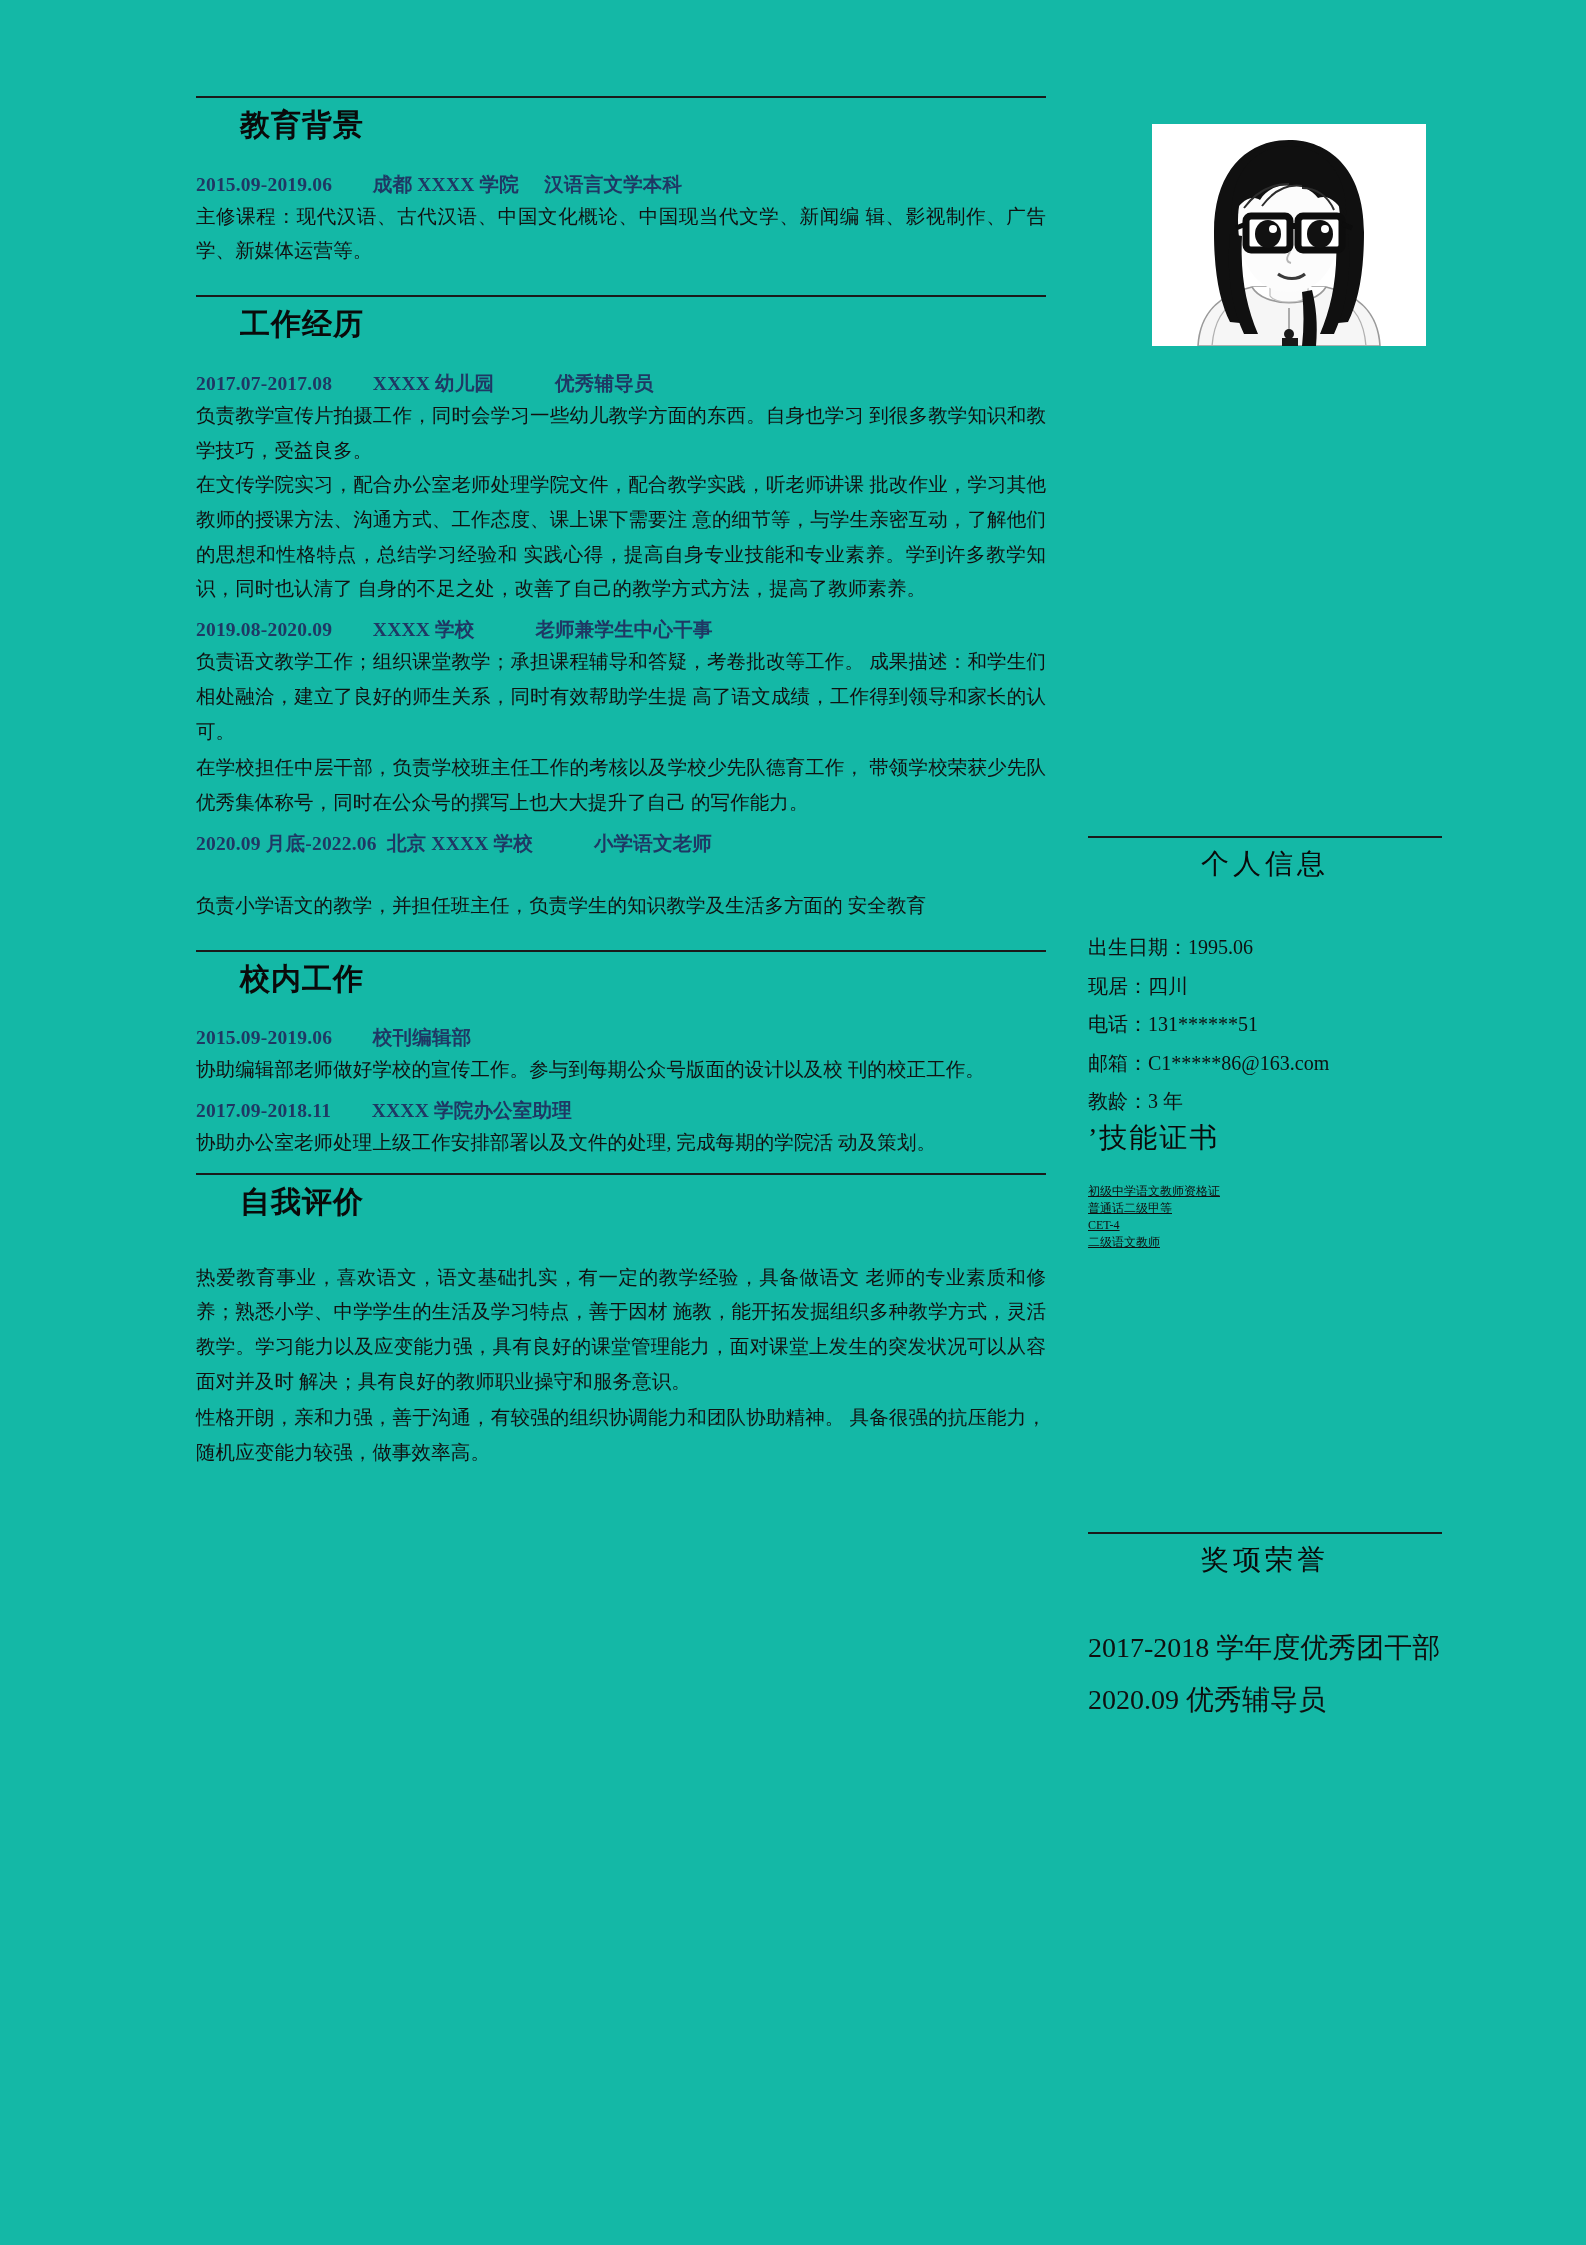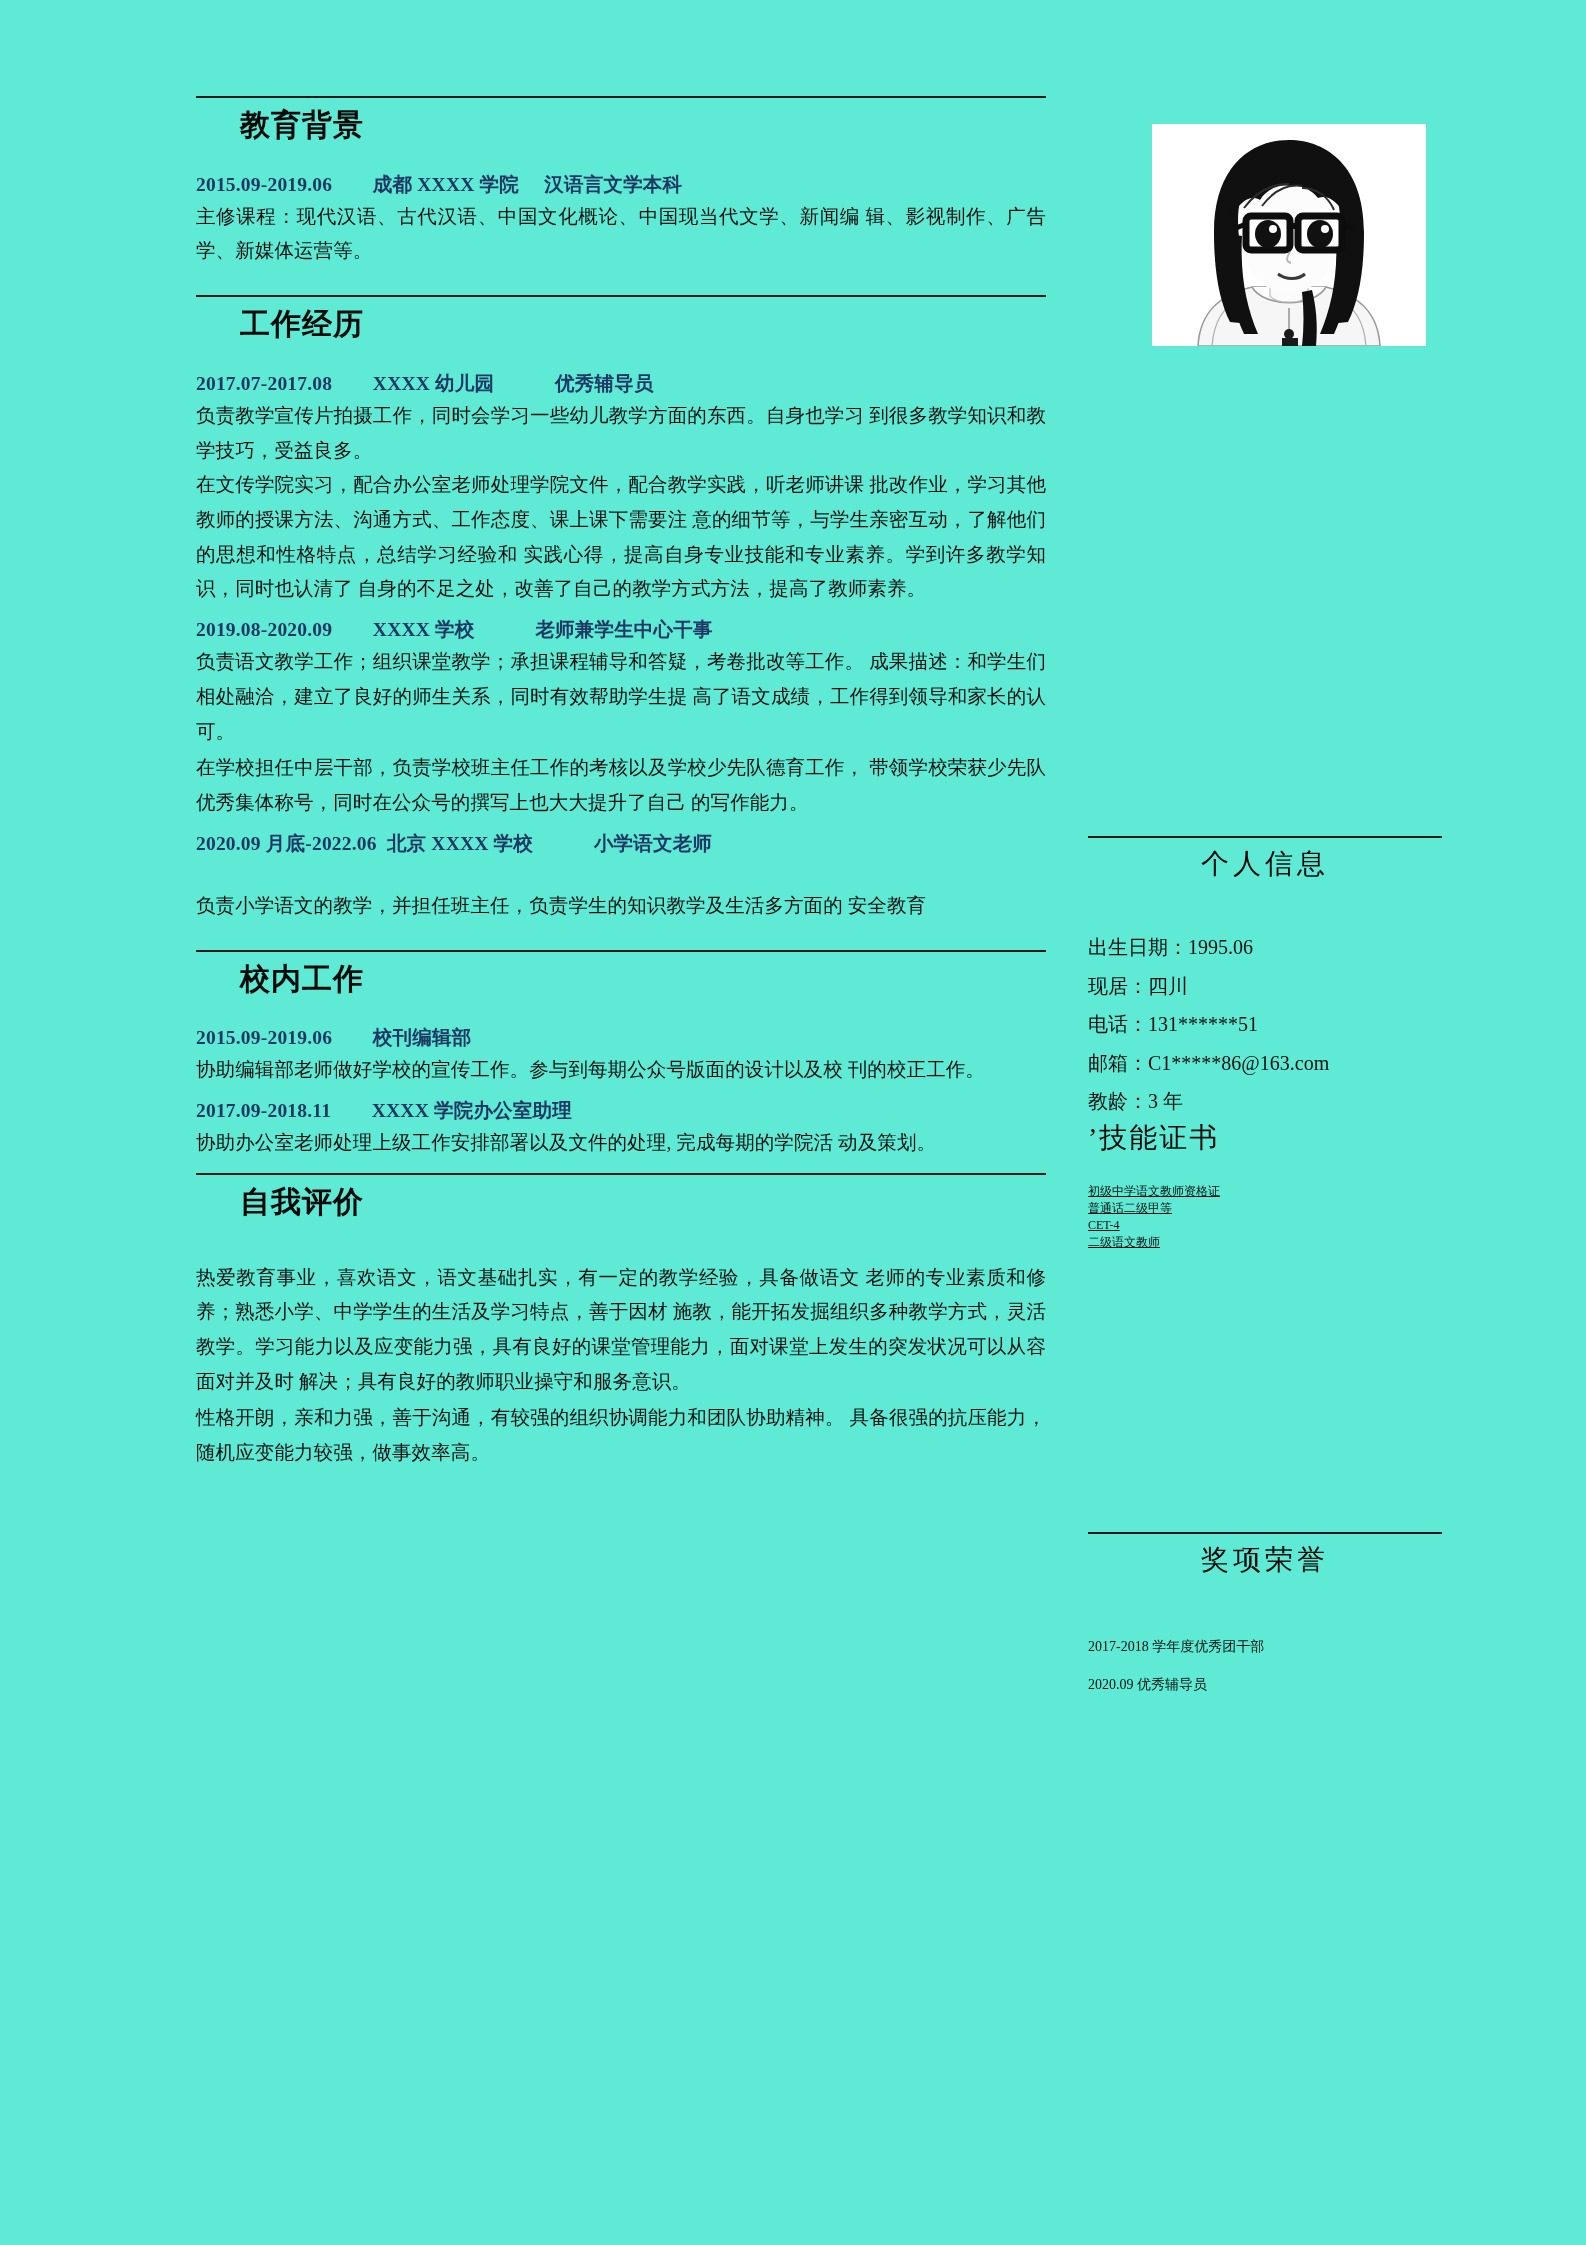--- a/index.html
+++ b/index.html
@@ -12,21 +12,21 @@
     height: 2245px;
     position: relative;
     font-family: "Liberation Serif", "DejaVu Serif", serif;
     color: #0d0d0d;
     overflow: hidden;
   }
 
   .page {
     position: absolute;
     inset: 0;
-    background: #5eead4;
+    background: #14b8a6;
   }
 
   
   .main-col {
     position: absolute;
     left: 196px;
     top: 96px;
     width: 850px;
   }
 
@@ -116,24 +116,23 @@
   }
 
   .side-list-line {
     font-size: 12px;
     line-height: 1.42;
     color: #0f0f0f;
     text-decoration: underline;
   }
 
   .award-line {
-    font-size: 14px;
+    font-size: 28px;
     line-height: 1.85;
     color: #0f0f0f;
-    margin-top: 12px;
   }
 
   
   .photo-wrap {
     position: absolute;
     left: 1152px;
     top: 124px;
     width: 274px;
     height: 222px;
   }

